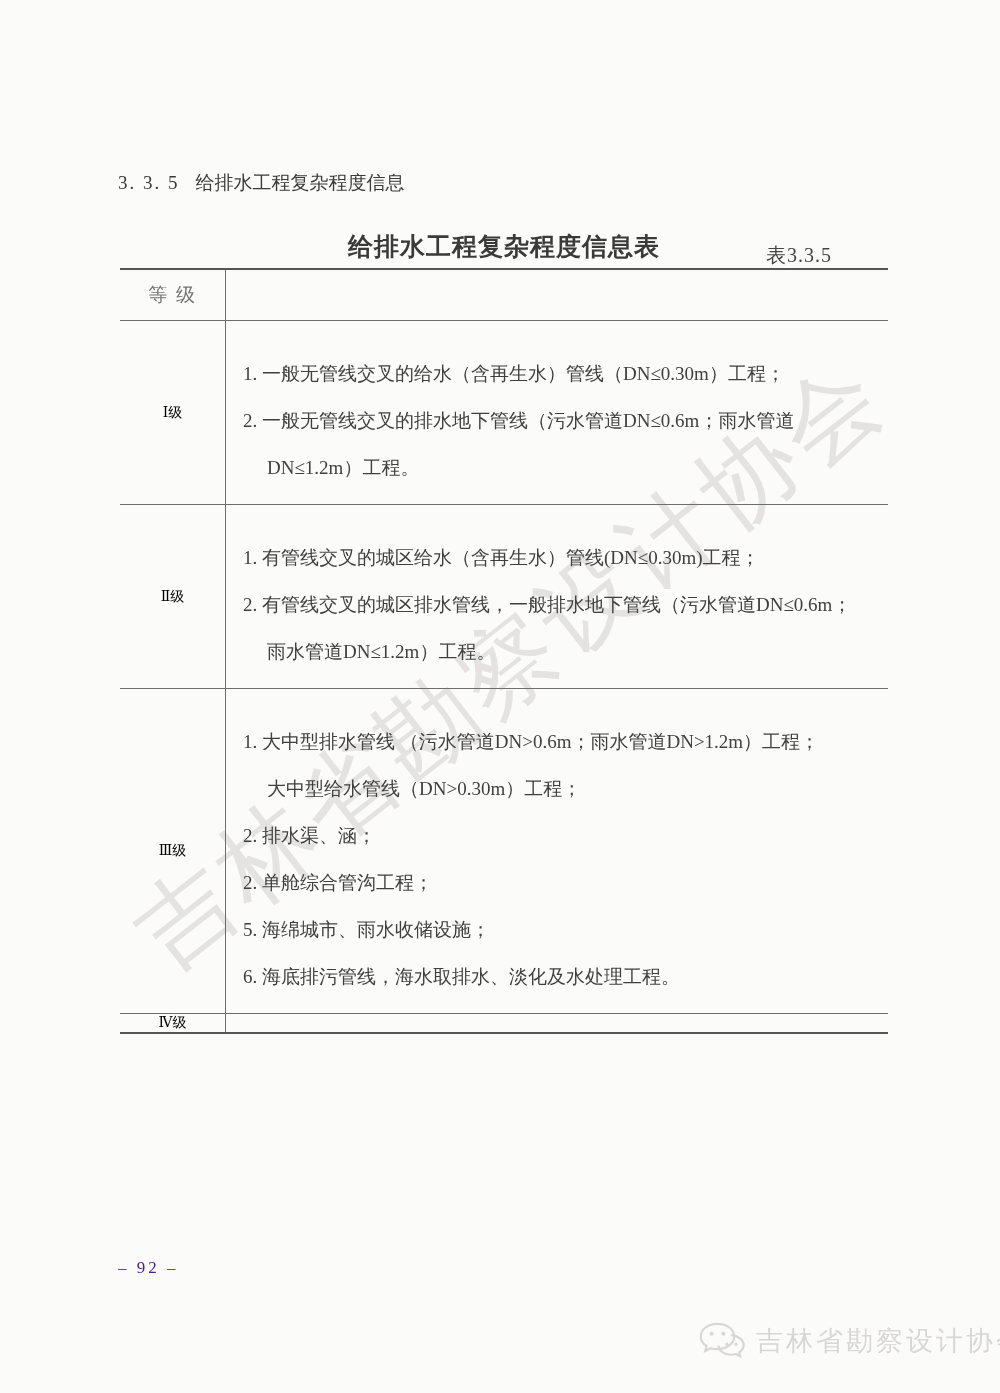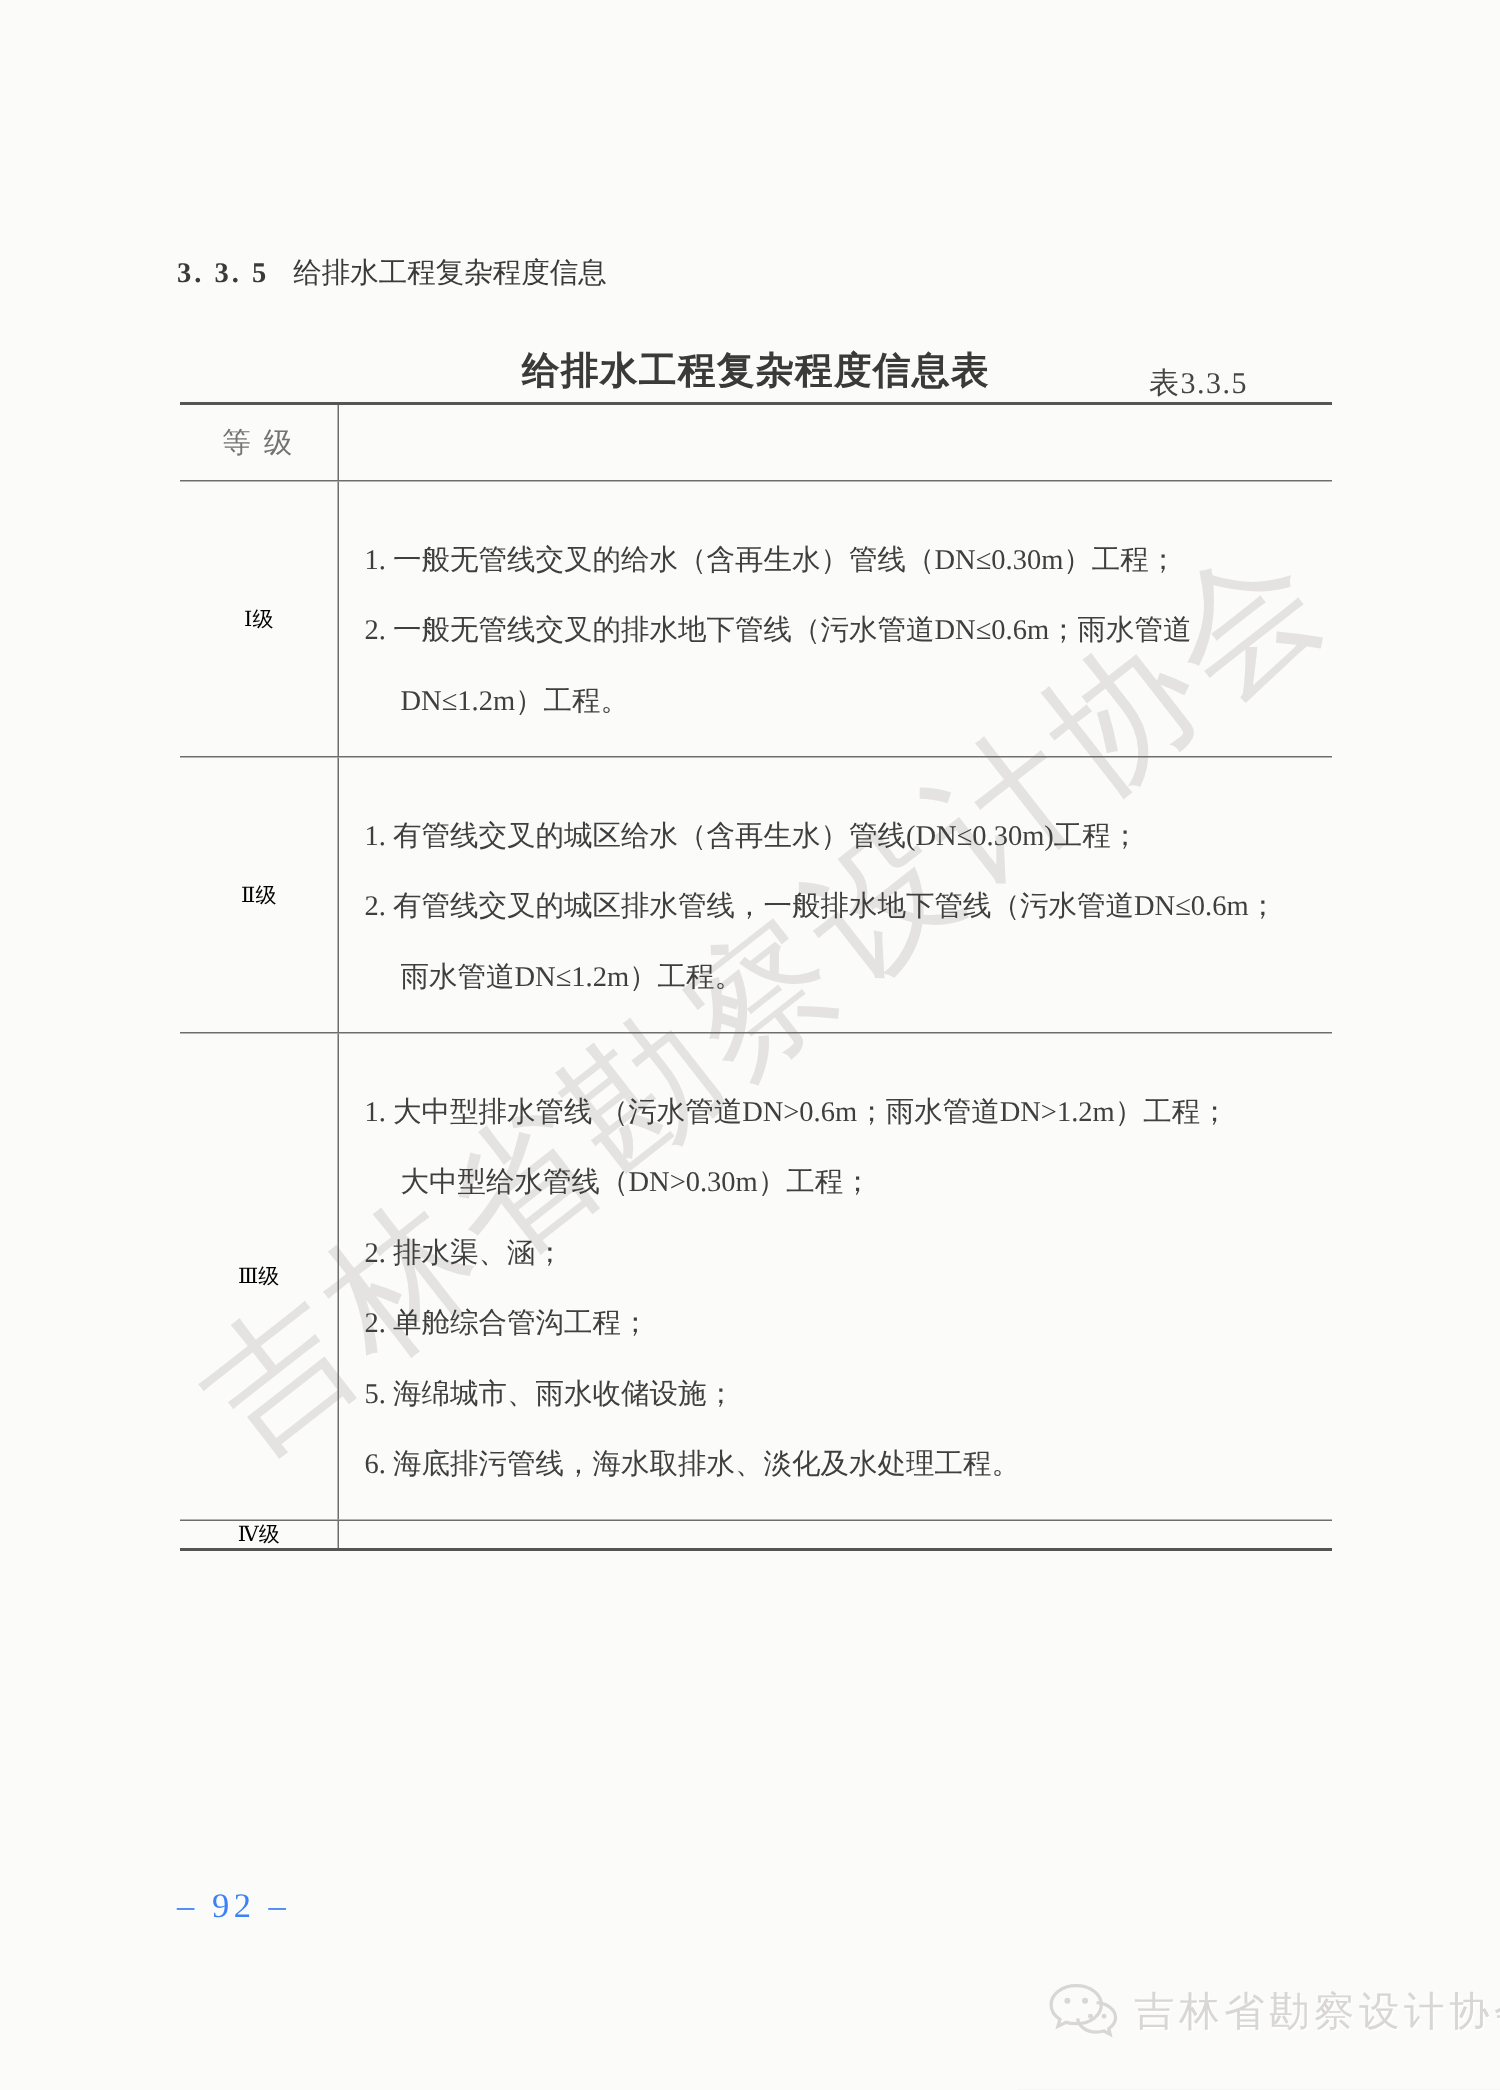--- a/index.html
+++ b/index.html
@@ -27,21 +27,21 @@
     font-family:"Liberation Serif","DejaVu Serif",serif;
     z-index:1;
     pointer-events:none;
   }
   .content{position:relative;z-index:2;}
   
   .section-heading{
     position:absolute;left:118px;top:170px;
     font-size:19px;line-height:26px;color:#3a3a3a;
   }
-  .sec-num{font-weight:bold;letter-spacing:2px;margin-right:16px;}
+  .sec-num{font-weight:normal;letter-spacing:2px;margin-right:16px;}
   
   .table-title{
     position:absolute;left:120px;top:230px;width:768px;
     text-align:center;
     font-family:"Liberation Sans","DejaVu Sans",sans-serif;
     font-weight:bold;font-size:25px;color:#3a3a3a;
     letter-spacing:1px;
   }
   .table-label{
     position:absolute;left:766px;top:242px;
@@ -72,21 +72,21 @@
   .t-body-cell{padding:21px 8px 21px 17px;}
   .t-row.row-4 .t-body-cell{padding-top:19px;padding-bottom:19px;}
   .cond-line{
     font-size:19px;line-height:30px;
     white-space:nowrap;color:#3f3f3f;margin-top:17px;
   }
   .cond-line.indent{padding-left:24px;}
   
   .page-number{
     position:absolute;left:118px;top:1258px;
-    font-size:23px;letter-spacing:3px;color:#3b82f6;
+    font-size:17px;letter-spacing:3px;color:#4c1d95;
   }
   
   .footer-brand{
     position:absolute;left:698px;top:1322px;
     display:flex;align-items:center;gap:10px;
   }
   .footer-brand .brand-text{
     font-family:"Liberation Sans","DejaVu Sans",sans-serif;
     font-size:27px;letter-spacing:3px;
     color:#d9d7d4;

